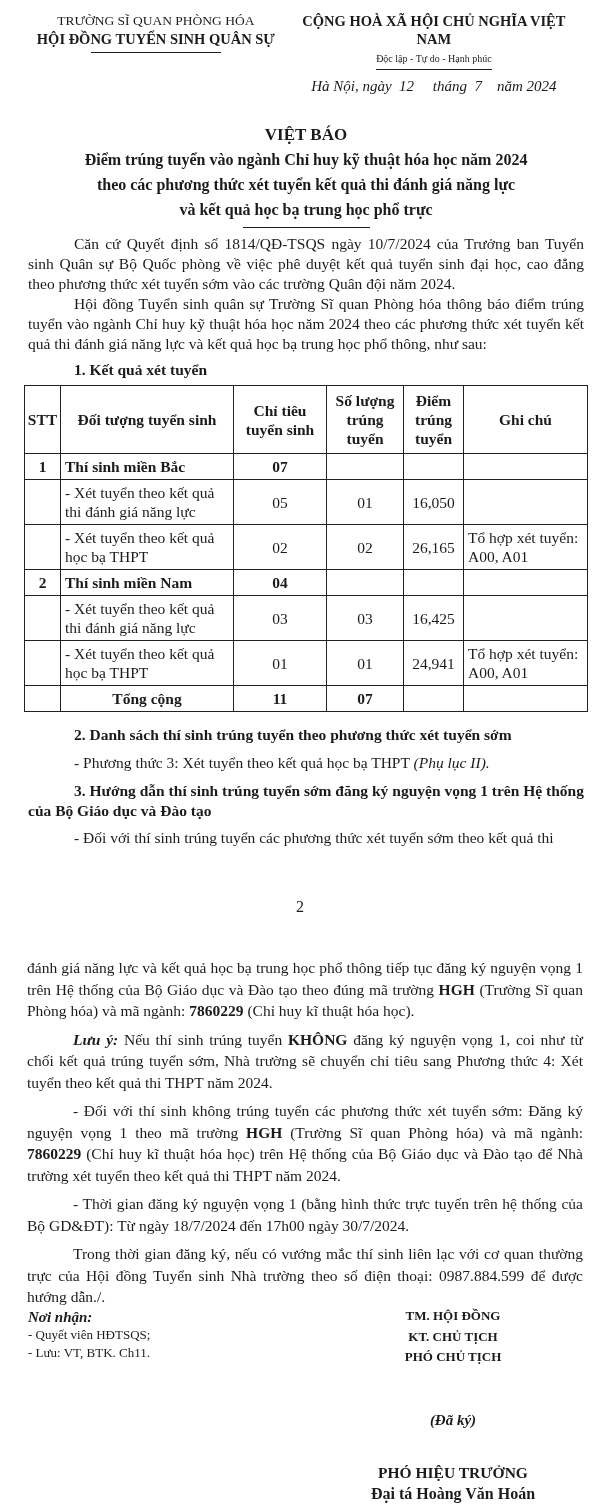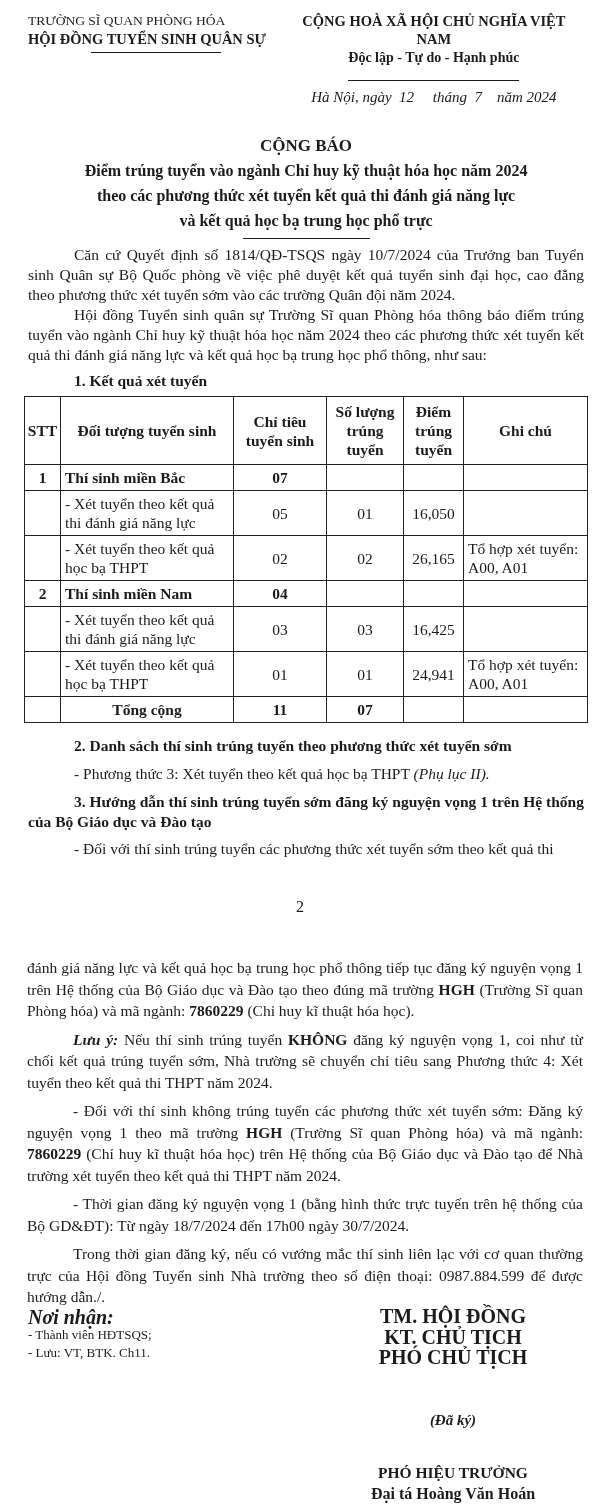--- a/index.html
+++ b/index.html
@@ -7,27 +7,27 @@
     position:relative;
     width:600px;height:1504px;
     background:#ffffff;
     font-family:"Liberation Serif","DejaVu Serif",serif;
     color:#1b1b1b;
     overflow:hidden;
   }
   
   .page1{position:absolute;top:12px;left:28px;width:556px;}
   .hdr{display:flex;width:100%;}
-  .hdr-left{width:46%;}
+  .hdr-left{width:46%;text-align:center;}
   .hdr-right{width:54%;text-align:center;}
   .org1{font-size:13.5px;line-height:18px;}
   .org2{font-size:14.5px;line-height:19px;font-weight:bold;}
   .org-rule{width:130px;border-bottom:1.6px solid #1b1b1b;margin:1px auto 0 auto;height:2px;}
   .nat1{font-size:14.5px;line-height:18px;font-weight:bold;}
-  .motto{font-size:14px;line-height:20px;font-weight:bold;display:inline-block;border-bottom:1.6px solid #1b1b1b;padding-bottom:12px;}
+  .motto{font-size:10px;line-height:20px;font-weight:normal;display:inline-block;border-bottom:1.6px solid #1b1b1b;padding-bottom:0px;}
   .dateline{font-size:15px;font-style:italic;margin-top:8px;white-space:pre;}
   .titleblk{text-align:center;margin-top:28px;}
   .doctype{font-size:17px;font-weight:bold;line-height:24px;}
   .tline{font-size:16px;font-weight:bold;line-height:25px;}
   .u-part{border-bottom:1.7px solid #1b1b1b;padding-bottom:9px;}
   p.body{font-size:15.5px;line-height:20px;text-align:justify;text-indent:46px;margin:0;}
   p.first{margin-top:12px;}
   .h-num{font-size:15.5px;line-height:20px;font-weight:bold;text-indent:46px;margin:6px 0 0 0;text-align:justify;}
   
   table.results{border-collapse:collapse;margin:5px 0 0 -4px;table-layout:fixed;width:563px;}
@@ -50,24 +50,24 @@
   .b{font-weight:bold;}
   .bi{font-weight:bold;font-style:italic;}
   
   .pagenum{position:absolute;top:898px;left:0;width:100%;text-align:center;font-size:16px;}
   .page2{position:absolute;top:957px;left:27px;width:556px;}
   .page2 p.body{line-height:21.5px;}
   .page2 p.noindent{text-indent:0;}
   .page2 p.gap{margin-top:7px;}
   
   .recipients{position:absolute;top:1308px;left:28px;width:230px;}
-  .rcp-label{font-size:20px;font-weight:bold;font-style:italic;line-height:18px;}
+  .rcp-label{font-size:15px;font-weight:bold;font-style:italic;line-height:18px;}
   .rcp-item{font-size:13px;line-height:17.5px;}
   .sigblock{position:absolute;top:1306px;left:322px;width:262px;text-align:center;}
-  .sigline{font-size:20px;font-weight:bold;line-height:20.5px;}
+  .sigline{font-size:13px;font-weight:bold;line-height:20.5px;}
   .signed{font-size:15px;font-weight:bold;font-style:italic;margin-top:42px;line-height:20px;}
   .signer-title{font-size:15.5px;font-weight:bold;margin-top:33px;line-height:20px;}
   .signer-name{font-size:16px;font-weight:bold;line-height:21px;}
 </style>
 </head>
 <body>
 
 <div class="doc">
 
   <div class="page1">
@@ -79,21 +79,21 @@
         <div class="org-rule"></div>
       </div>
       <div class="hdr-right">
         <div class="nat1">CỘNG HOÀ XÃ HỘI CHỦ NGHĨA VIỆT NAM</div>
         <div><span class="motto">Độc lập - Tự do - Hạnh phúc</span></div>
         <div class="dateline">Hà Nội, ngày  12     tháng  7    năm 2024</div>
       </div>
     </div>
 
     <div class="titleblk">
-      <div class="doctype">CỘNG BÁO</div>
+      <div class="doctype">VIỆT BÁO</div>
       <div class="tline">Điểm trúng tuyển vào ngành Chỉ huy kỹ thuật hóa học năm 2024</div>
       <div class="tline">theo các phương thức xét tuyển kết quả thi đánh giá năng lực</div>
       <div class="tline"><span>và kết qu</span><span class="u-part">ả học bạ trung học</span><span> phổ trực</span></div>
     </div>
 
     <p class="body first">Căn cứ Quyết định số 1814/QĐ-TSQS ngày 10/7/2024 của Trưởng ban Tuyển sinh Quân sự Bộ Quốc phòng về việc phê duyệt kết quả tuyển sinh đại học, cao đẳng theo phương thức xét tuyển sớm vào các trường Quân đội năm 2024.</p>
     <p class="body">Hội đồng Tuyển sinh quân sự Trường Sĩ quan Phòng hóa thông báo điểm trúng tuyển vào ngành Chỉ huy kỹ thuật hóa học năm 2024 theo các phương thức xét tuyển kết quả thi đánh giá năng lực và kết quả học bạ trung học phổ thông, như sau:</p>
     <p class="h-num">1. Kết quả xét tuyển</p>
 
     <table class="results">
@@ -187,21 +187,21 @@
     <p class="body gap"><span class="bi">Lưu ý:</span><span> Nếu thí sinh trúng tuyển </span><span class="b">KHÔNG</span><span> đăng ký nguyện vọng 1, coi như từ chối kết quả trúng tuyển sớm, Nhà trường sẽ chuyển chỉ tiêu sang Phương thức 4: Xét tuyển theo kết quả thi THPT năm 2024.</span></p>
 
     <p class="body gap"><span>- Đối với thí sinh không trúng tuyển các phương thức xét tuyển sớm: Đăng ký nguyện vọng 1 theo mã trường </span><span class="b">HGH</span><span> (Trường Sĩ quan Phòng hóa) và mã ngành: </span><span class="b">7860229</span><span> (Chỉ huy kĩ thuật hóa học) trên Hệ thống của Bộ Giáo dục và Đào tạo để Nhà trường xét tuyển theo kết quả thi THPT năm 2024.</span></p>
 
     <p class="body gap">- Thời gian đăng ký nguyện vọng 1 (bằng hình thức trực tuyến trên hệ thống của Bộ GD&amp;ĐT): Từ ngày 18/7/2024 đến 17h00 ngày 30/7/2024.</p>
     <p class="body gap">Trong thời gian đăng ký, nếu có vướng mắc thí sinh liên lạc với cơ quan thường trực của Hội đồng Tuyển sinh Nhà trường theo số điện thoại: 0987.884.599 để được hướng dẫn./.</p>
   </div>
 
   <div class="recipients">
     <div class="rcp-label">Nơi nhận:</div>
-    <div class="rcp-item">- Thành viên HĐTSQS;</div>
+    <div class="rcp-item">- Quyết viên HĐTSQS;</div>
     <div class="rcp-item">- Lưu: VT, BTK. Ch11.</div>
   </div>
 
   <div class="sigblock">
     <div class="sigline">TM. HỘI ĐỒNG</div>
     <div class="sigline">KT. CHỦ TỊCH</div>
     <div class="sigline">PHÓ CHỦ TỊCH</div>
     <div class="signed">(Đã ký)</div>
     <div class="signer-title">PHÓ HIỆU TRƯỞNG</div>
     <div class="signer-name">Đại tá Hoàng Văn Hoán</div>

